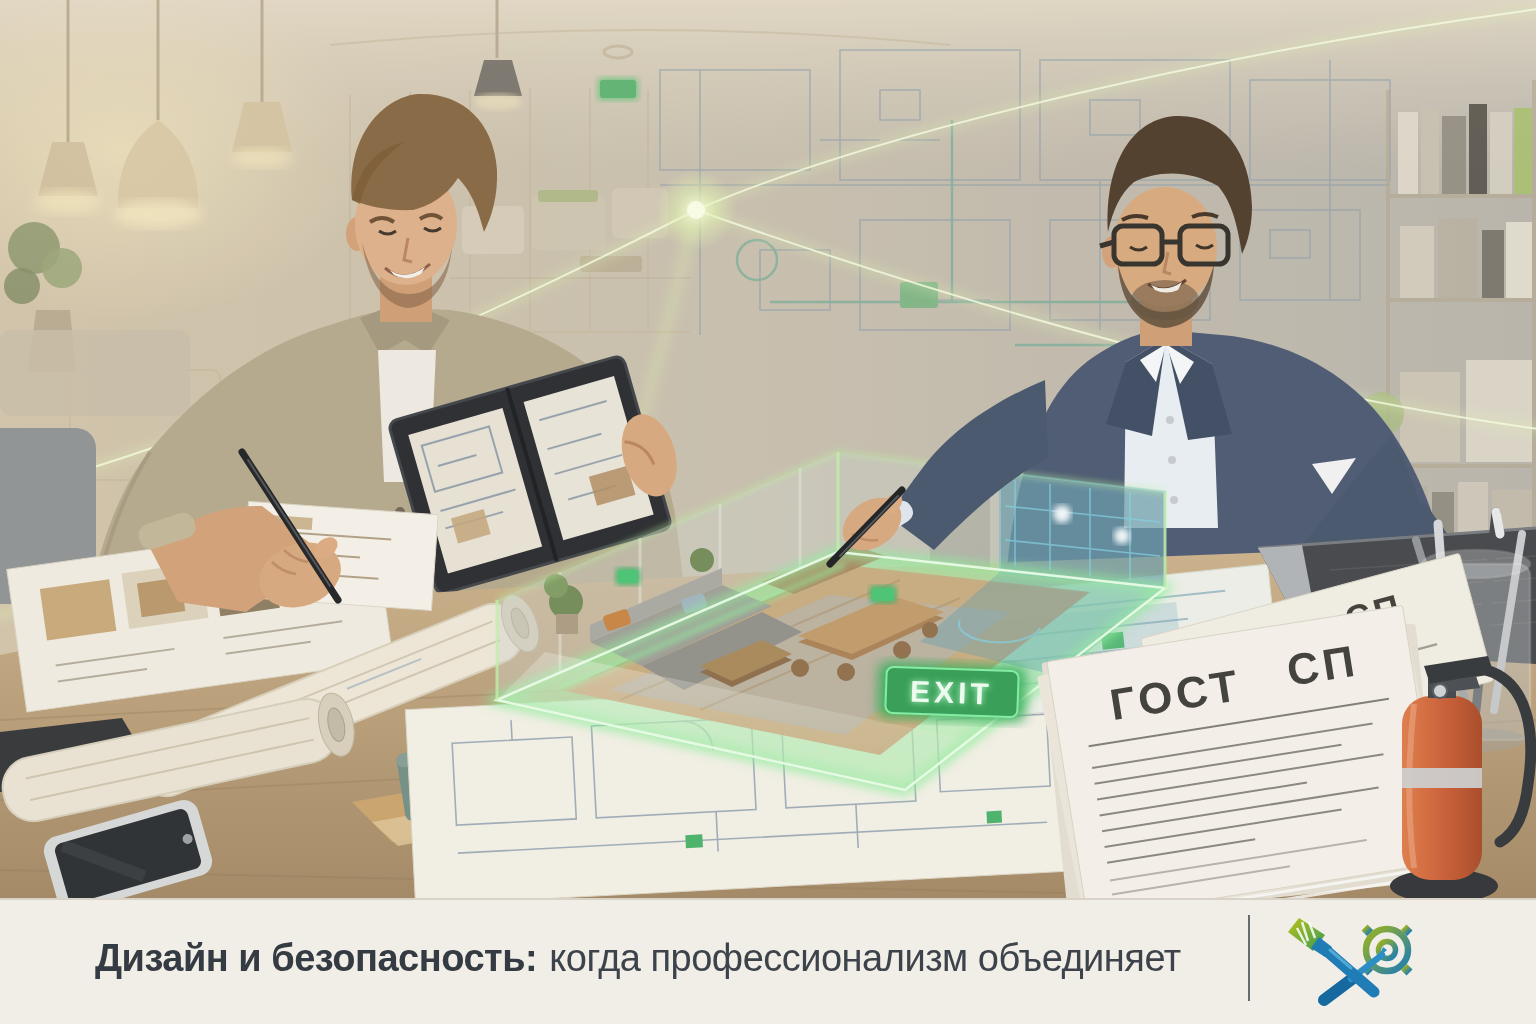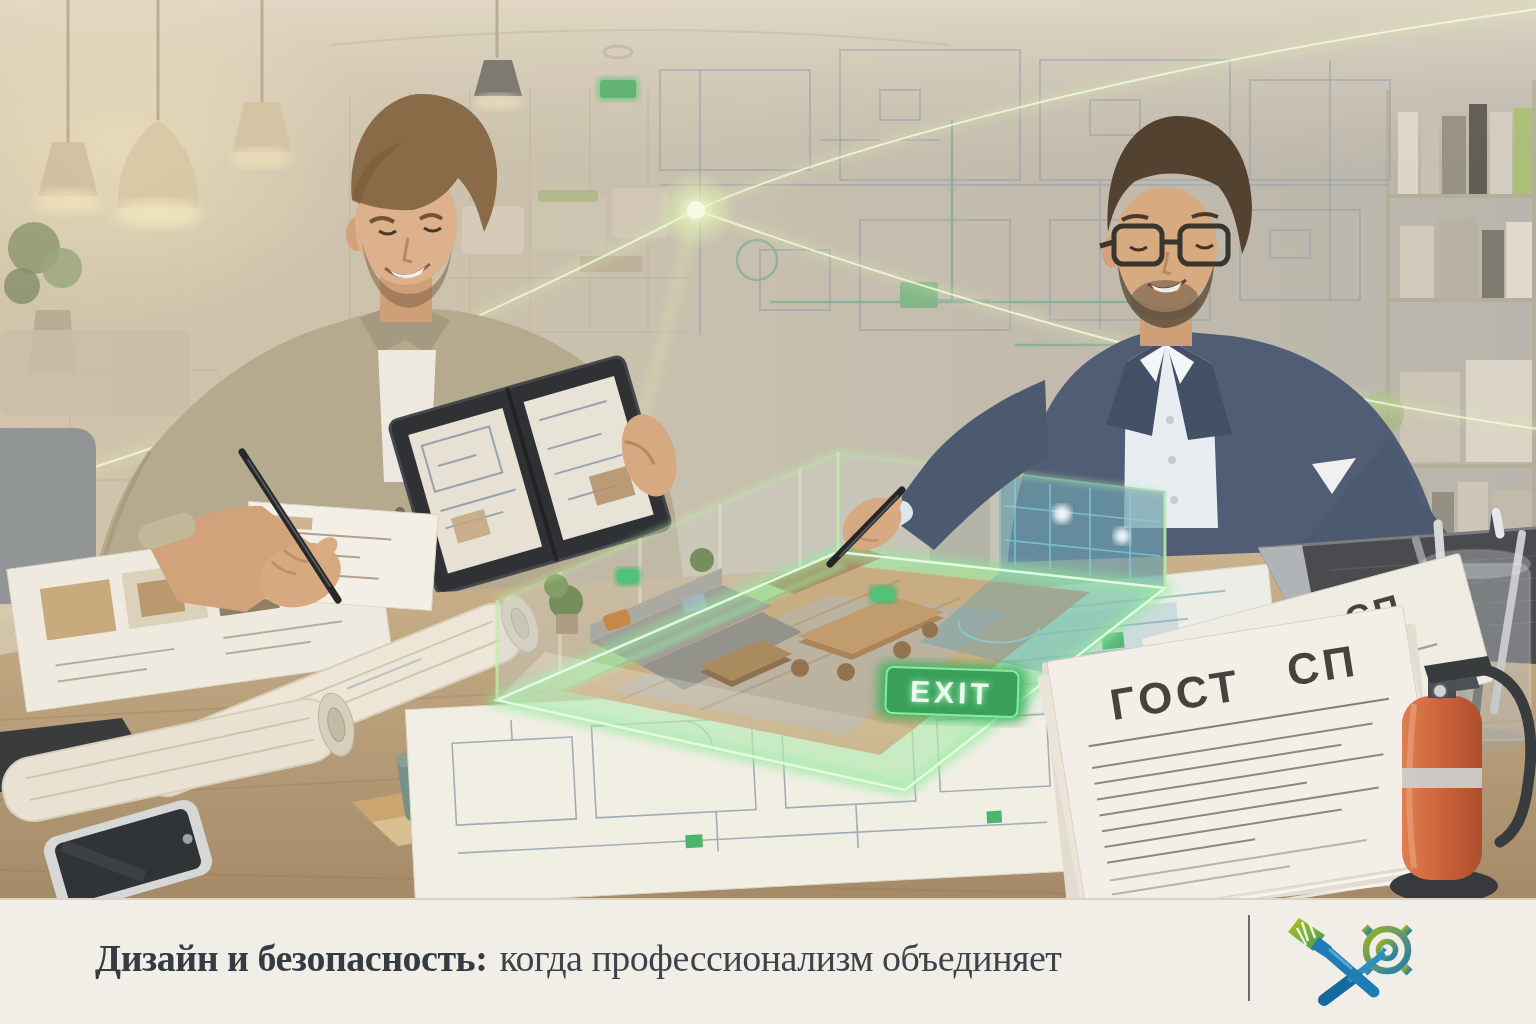--- a/index.html
+++ b/index.html
@@ -3,21 +3,21 @@
 <meta charset="utf-8">
 <style>
   html,body{margin:0;padding:0;background:#888;}
   .stage{position:relative;width:1536px;height:1024px;overflow:hidden;background:#c6bcab;
          font-family:"Liberation Sans",sans-serif;}
   .illustration{position:absolute;left:0;top:0;}
   svg text{font-family:"Liberation Sans",sans-serif;}
   .caption-bar{position:absolute;left:0;top:898px;width:1536px;height:126px;
     background:#f1ede7;border-top:2px solid #d8d2c7;box-sizing:border-box;
     display:flex;align-items:center;padding:0 96px 8px 95px;gap:26px;}
-  .caption-text{flex:1;margin:0;font-size:38px;letter-spacing:-0.5px;color:#3b4149;white-space:nowrap;font-family:Liberation Serif, serif;}
+  .caption-text{flex:1;margin:0;font-size:38px;letter-spacing:-0.5px;color:#3b4149;white-space:nowrap;}
   .cap-bold{font-weight:700;color:#343b43;}
   .cap-reg{font-weight:400;margin-left:.32em;color:#3d434b;}
   .caption-divider{width:2px;height:86px;background:#4d5359;opacity:.85;}
   .logo{flex:none;}
 </style>
 </head>
 <body>
 
 <div class="stage">
 

